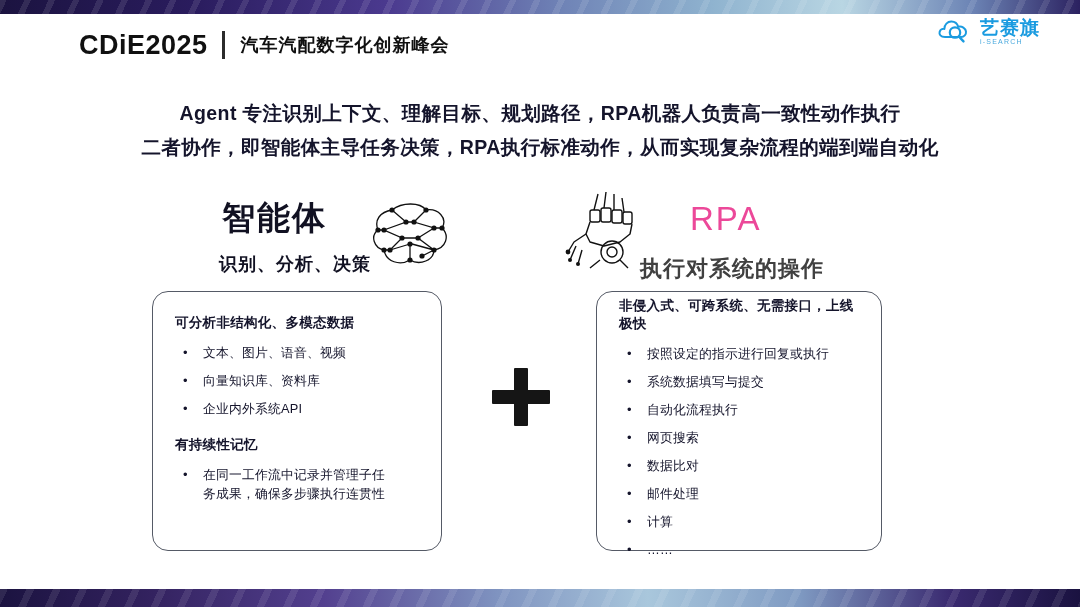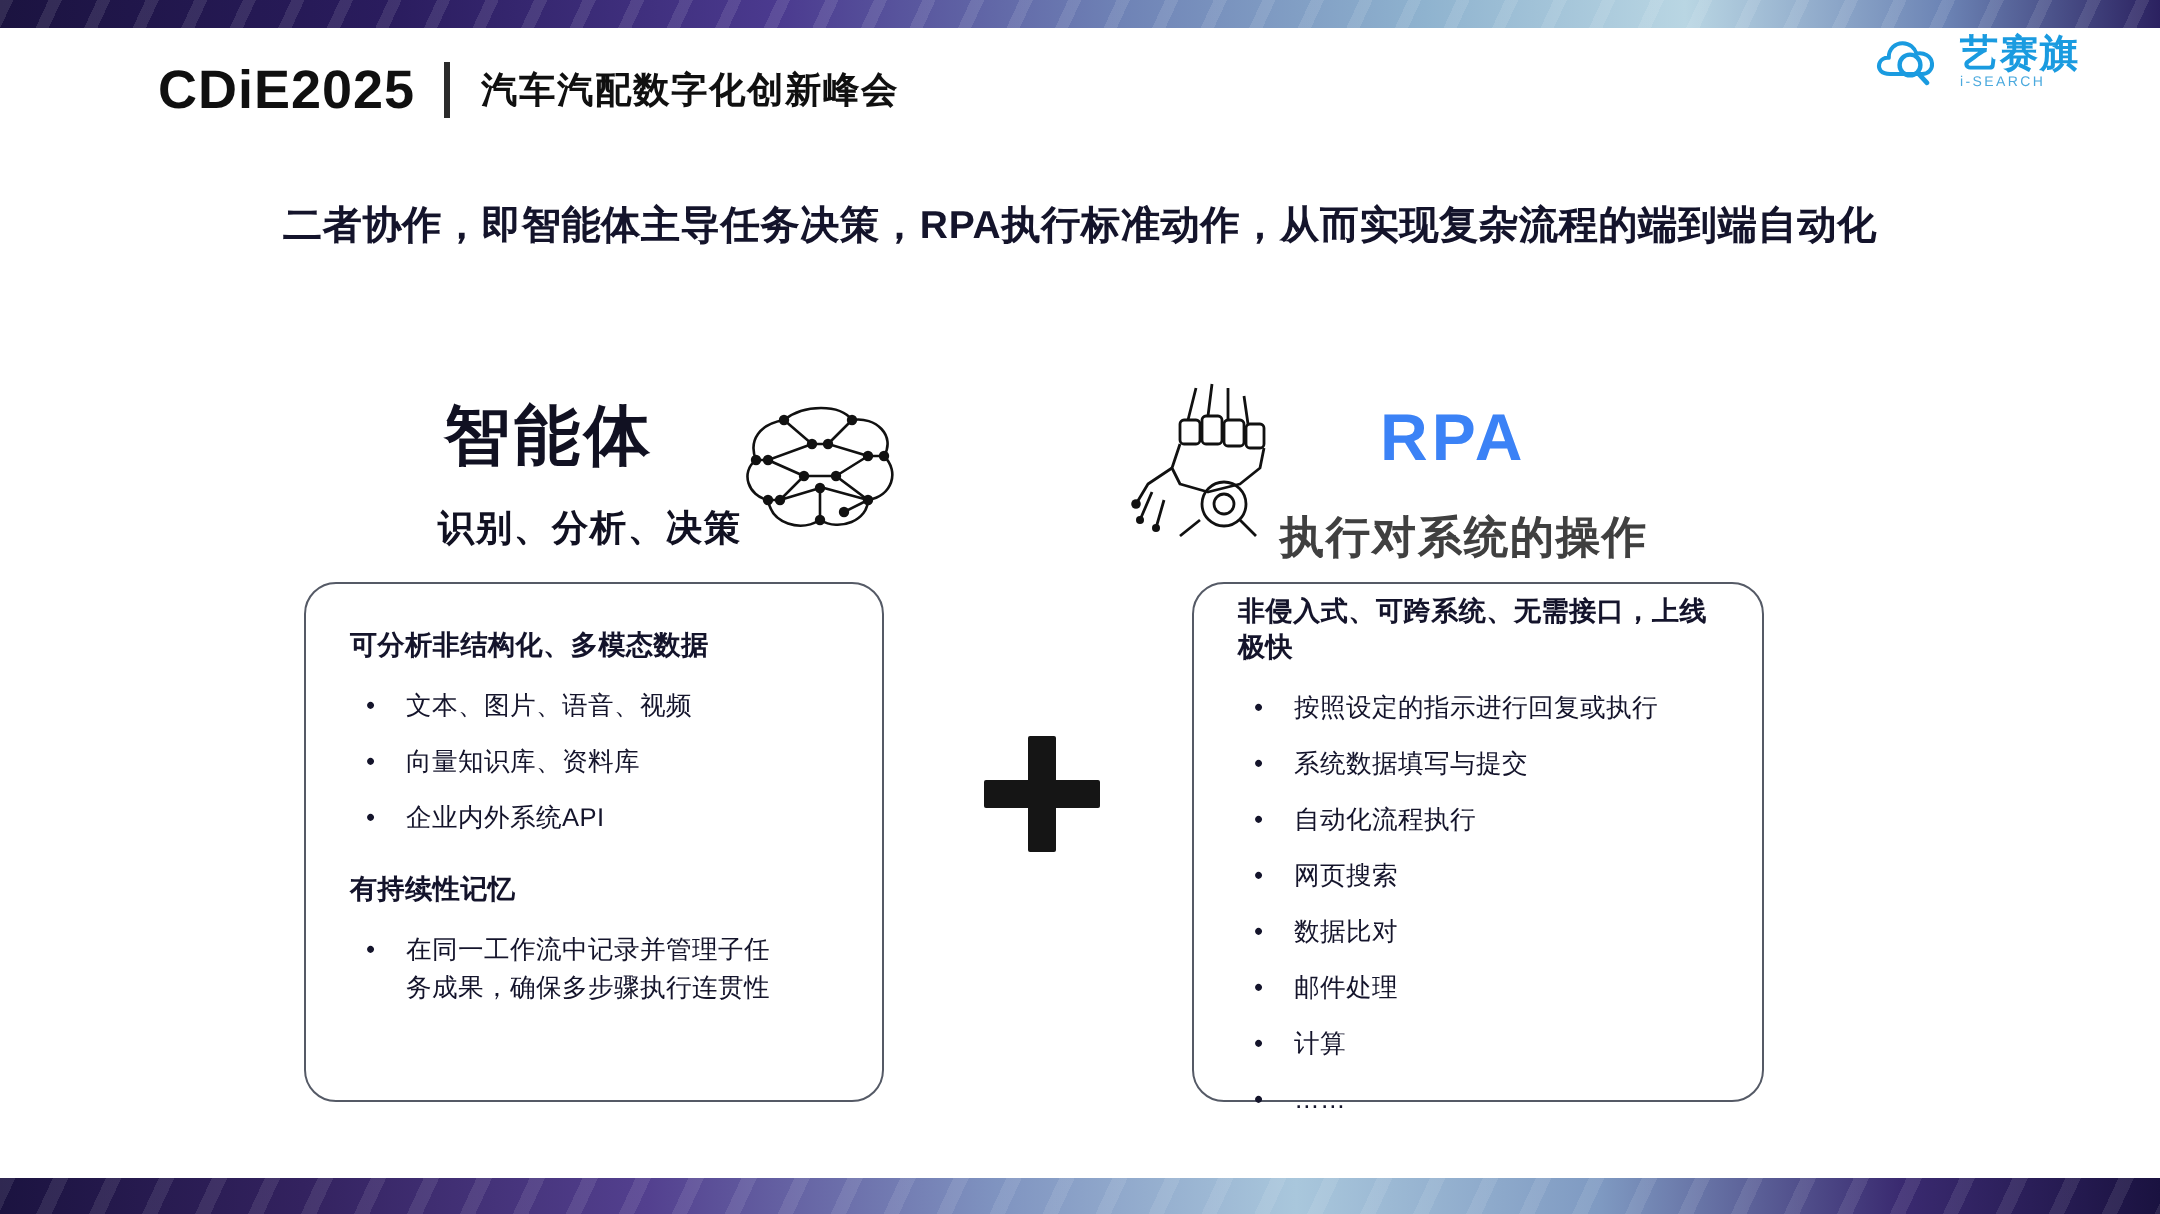--- a/index.html
+++ b/index.html
@@ -142,22 +142,22 @@
     left: 362px;
     top: 192px;
     width: 108px;
     height: 86px;
   }
   .rpa-title {
     position: absolute;
     left: 690px;
     top: 200px;
     font-size: 33px;
-    font-weight: bold;
-    color: #3b82f6;
+    font-weight: normal;
+    color: #ec4899;
     letter-spacing: 2px;
   }
   .rpa-sub {
     position: absolute;
     left: 640px;
     top: 254px;
     font-size: 22px;
     font-weight: bold;
     color: #404040;
     letter-spacing: 1px;
@@ -280,20 +280,21 @@
         <line x1="21" y1="18.6" x2="25.5" y2="23.4" stroke="#1a9be0" stroke-width="2.4" stroke-linecap="round"></line>
       </svg>
     </div>
     <div class="logo-text">
       <span class="logo-cn">艺赛旗</span>
       <span class="logo-en">i-SEARCH</span>
     </div>
   </div>
 
   <div class="headline">
+    <div>Agent 专注识别上下文、理解目标、规划路径，RPA机器人负责高一致性动作执行</div>
     <div>二者协作，即智能体主导任务决策，RPA执行标准动作，从而实现复杂流程的端到端自动化</div>
   </div>
 
   <div class="agent-title-row">
     <div class="agent-title">智能体</div>
   </div>
   <div class="brain-icon">
     <svg width="108" height="86" viewBox="0 0 108 86">
       <g fill="none" stroke="#111111" stroke-width="1.3">
         <path d="M30 18 C18 20 12 28 16 38 C8 44 12 56 22 58 C24 70 38 74 48 68 C58 74 72 68 72 58 C84 56 88 44 80 36 C86 26 76 16 64 18 C58 10 40 10 30 18 Z"></path>

